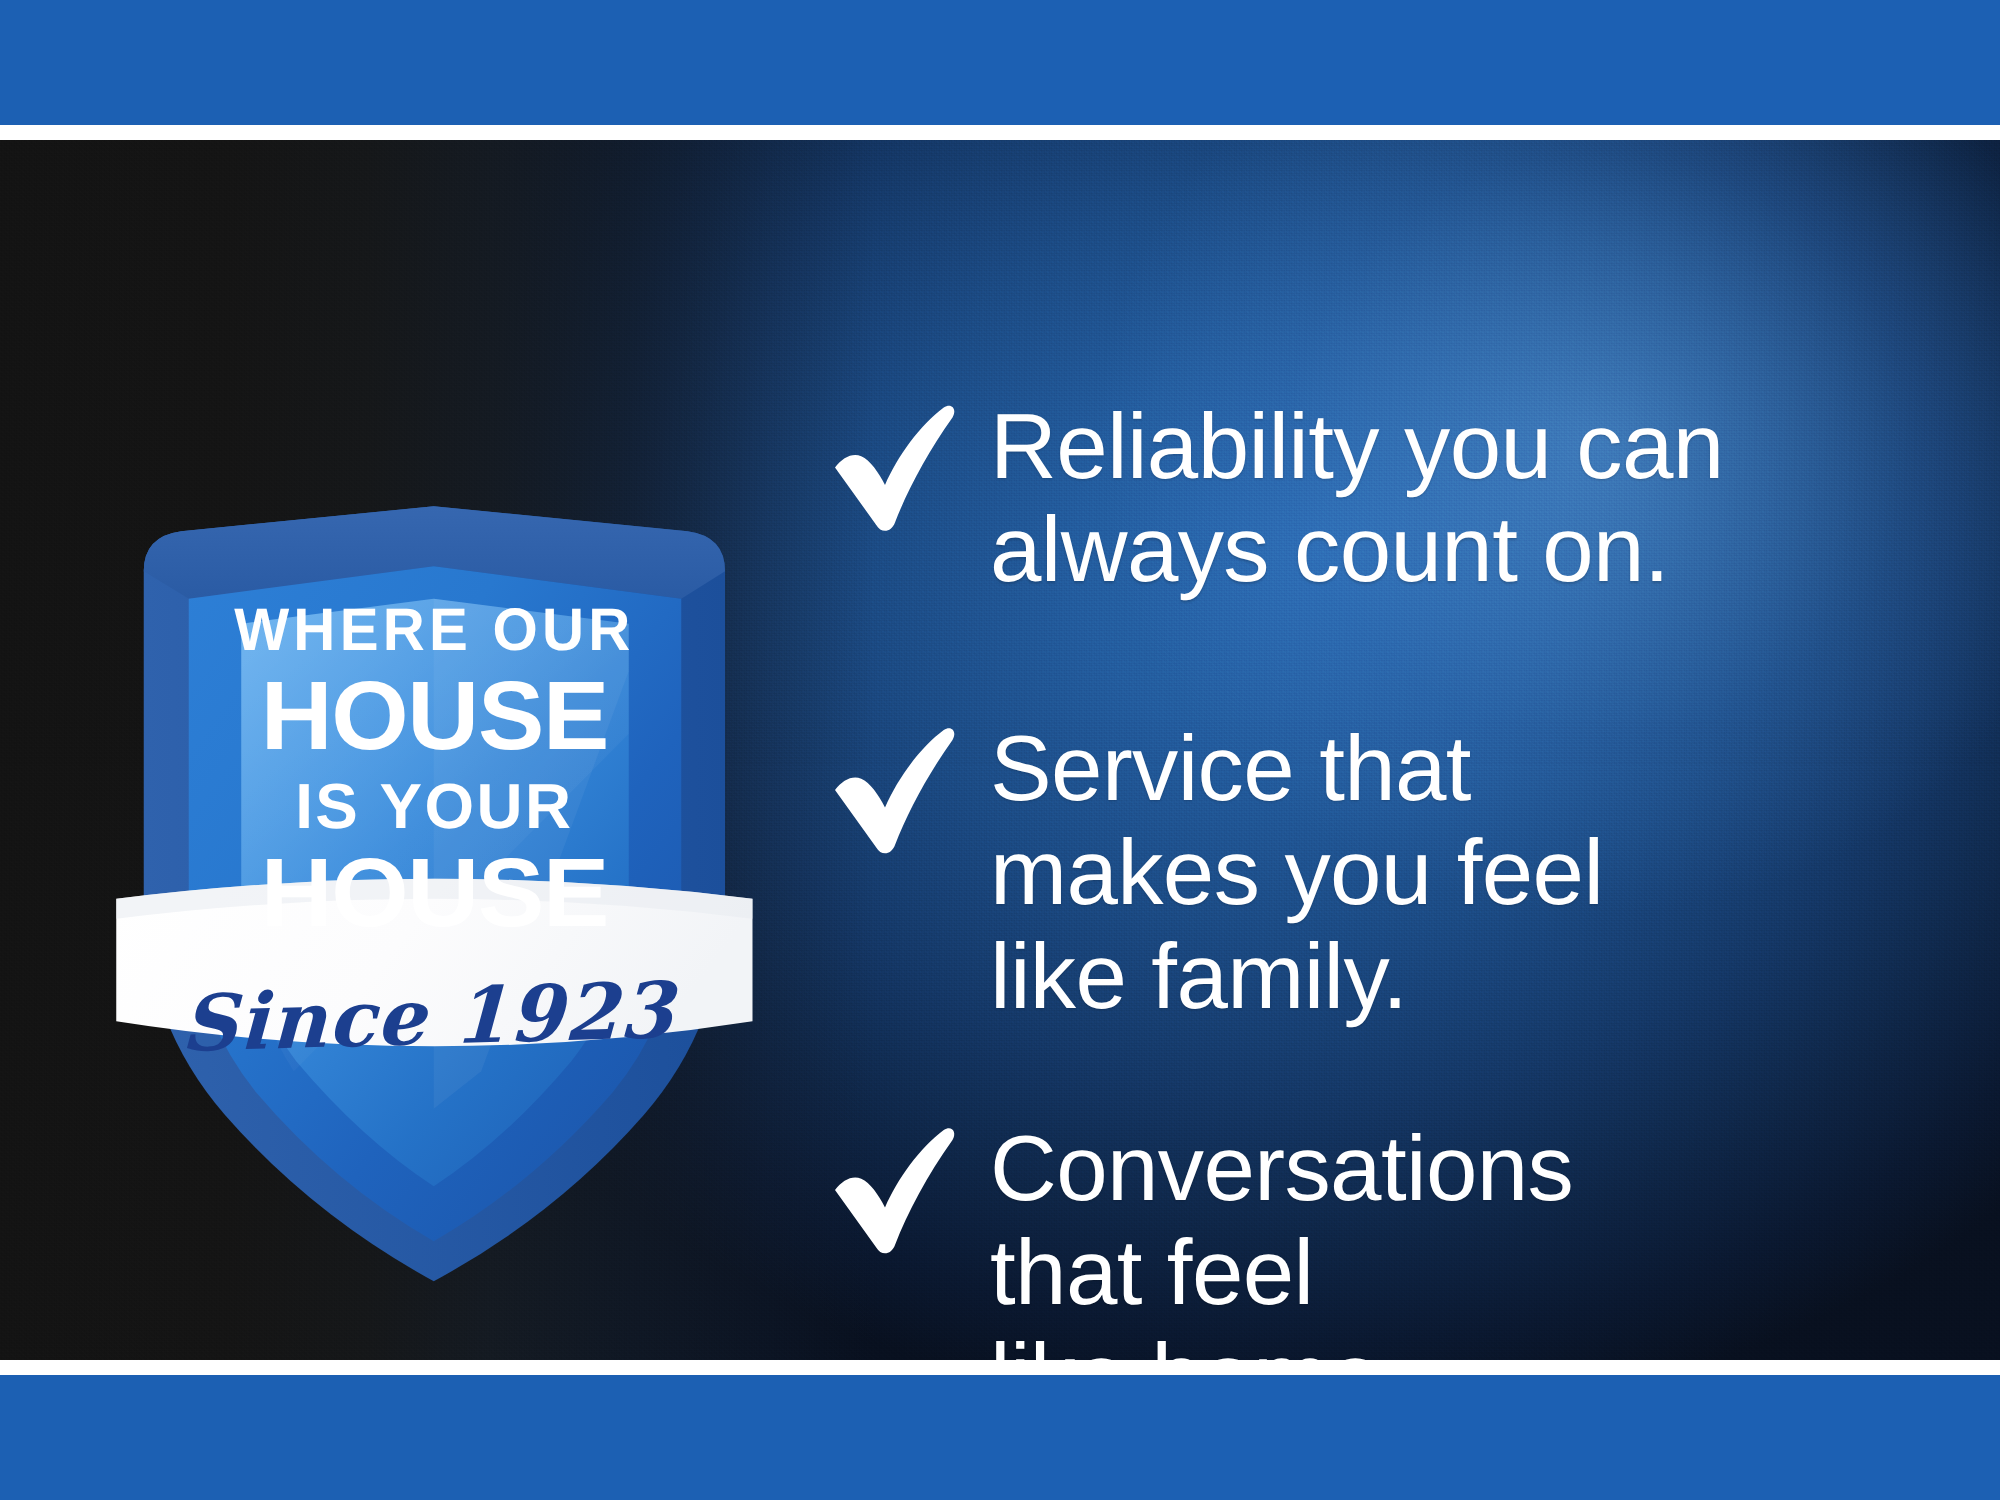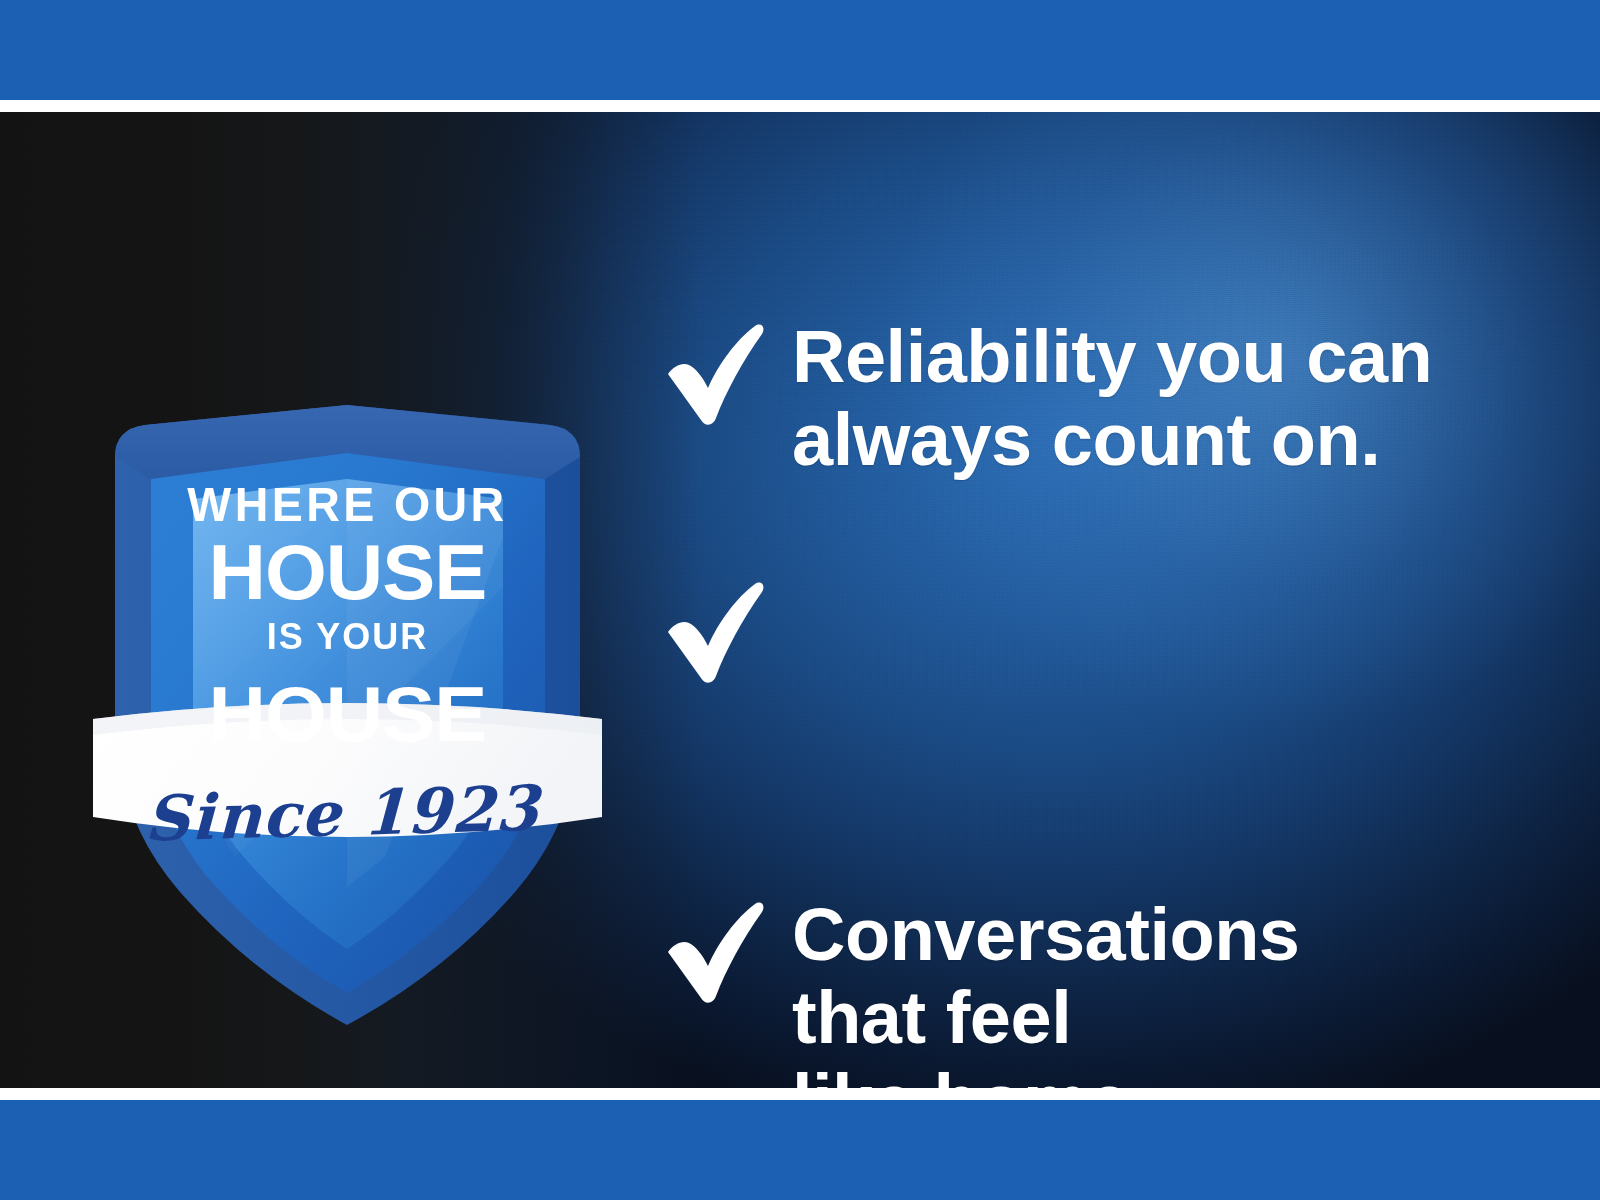--- a/index.html
+++ b/index.html
@@ -70,21 +70,21 @@
     position:absolute;left:0;top:0;width:525px;height:650px;
     pointer-events:none;
   }
   .bt-line{
     position:absolute;width:100%;text-align:center;color:#ffffff;
     font-family:"Liberation Sans", sans-serif;
     font-weight:700;line-height:1;white-space:nowrap;
   }
   .bt-where{ top:94px;  font-size:48px; letter-spacing:3.5px; transform:scaleX(.97); }
   .bt-house1{ top:146px; font-size:78px; letter-spacing:-1px; transform:scaleX(1.02); }
-  .bt-isyour{ top:232px; font-size:36px; letter-spacing:2px; }
+  .bt-isyour{ top:232px; font-size:51px; letter-spacing:2px; }
   .bt-house2{ top:288px; font-size:78px; letter-spacing:-1px; transform:scaleX(1.02); }
 
   .badge-since{
     position:absolute;left:0;top:396px;width:525px;text-align:center;
     color:#1c3f8f;
     font-family:"DejaVu Serif", serif;
     font-style:italic;font-weight:700;
     font-size:62px;line-height:1;
     letter-spacing:1px;
     transform:rotate(-1.6deg) skewX(-6deg);
@@ -103,21 +103,21 @@
   .bullet-3{ top:588px; }
 
   .check{
     width:132px;flex:0 0 132px;padding-top:6px;
   }
   .check svg{display:block;width:112px;height:112px;}
 
   .btext{
     color:#ffffff;
     font-family:"Liberation Sans", sans-serif;
-    font-weight:700;
+    font-weight:400;
     font-size:74px;
     line-height:1.12;
     letter-spacing:-0.5px;
     text-shadow:0 1px 2px rgba(0,0,0,.18);
     white-space:pre-line;
     padding-top:4px;
   }
 </style>
 </head>
 <body>
@@ -214,20 +214,23 @@
       </div>
 
       <div class="bullet bullet-2">
         <div class="check">
           <svg viewBox="0 0 112 112" xmlns="http://www.w3.org/2000/svg">
             <path d="M8 56 C14 48 22 44 29 47 C36 50 43 60 48 70
                      C58 47 76 22 95 8 C101 4 106 9 102 16
                      C82 44 66 74 56 100 C53 108 45 109 41 102 Z" fill="#ffffff"></path>
           </svg>
         </div>
+        <div class="btext">Service that
+makes you feel
+like family.</div>
       </div>
 
       <div class="bullet bullet-3">
         <div class="check">
           <svg viewBox="0 0 112 112" xmlns="http://www.w3.org/2000/svg">
             <path d="M8 56 C14 48 22 44 29 47 C36 50 43 60 48 70
                      C58 47 76 22 95 8 C101 4 106 9 102 16
                      C82 44 66 74 56 100 C53 108 45 109 41 102 Z" fill="#ffffff"></path>
           </svg>
         </div>

